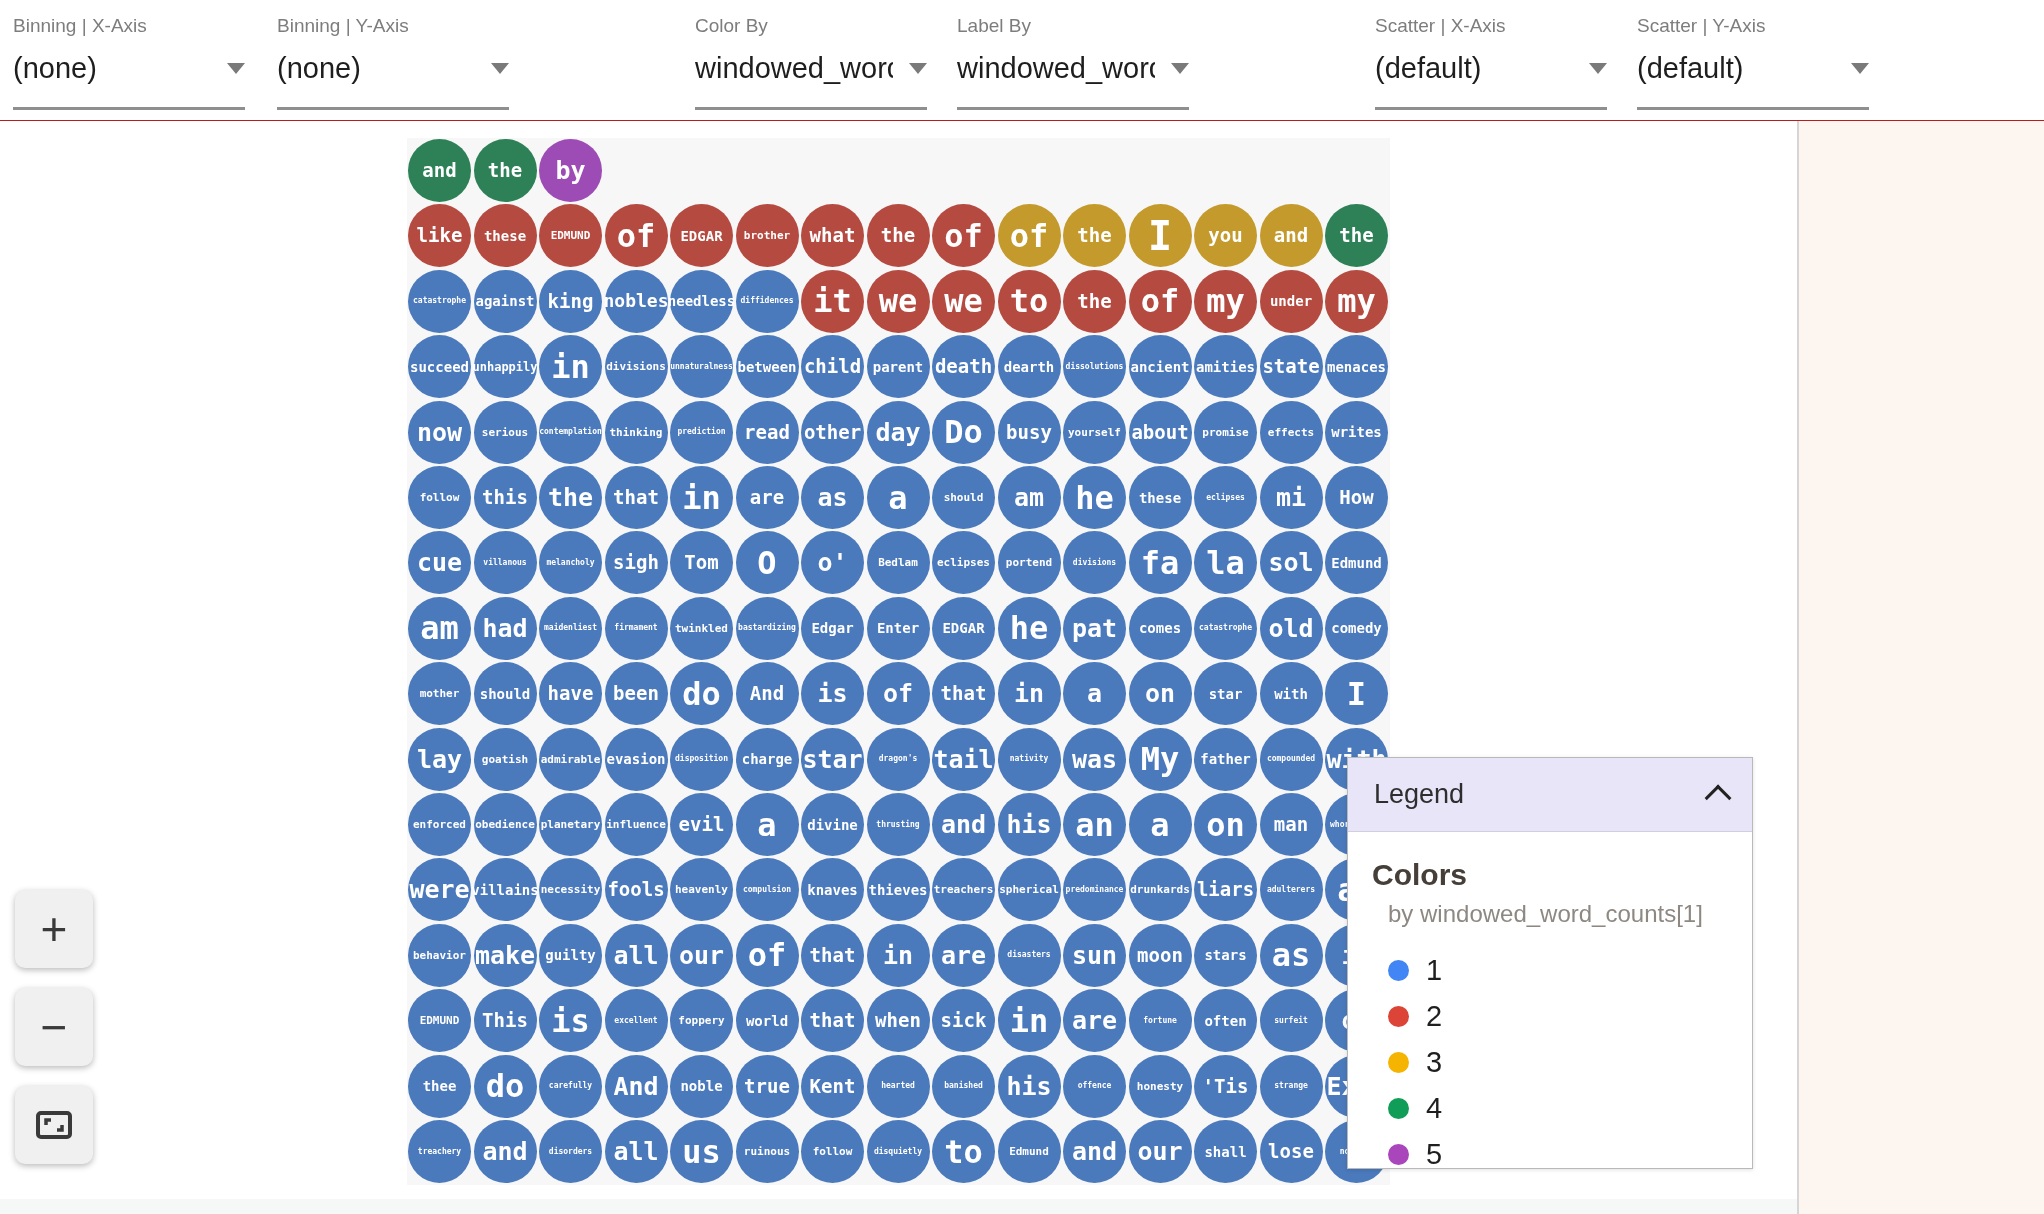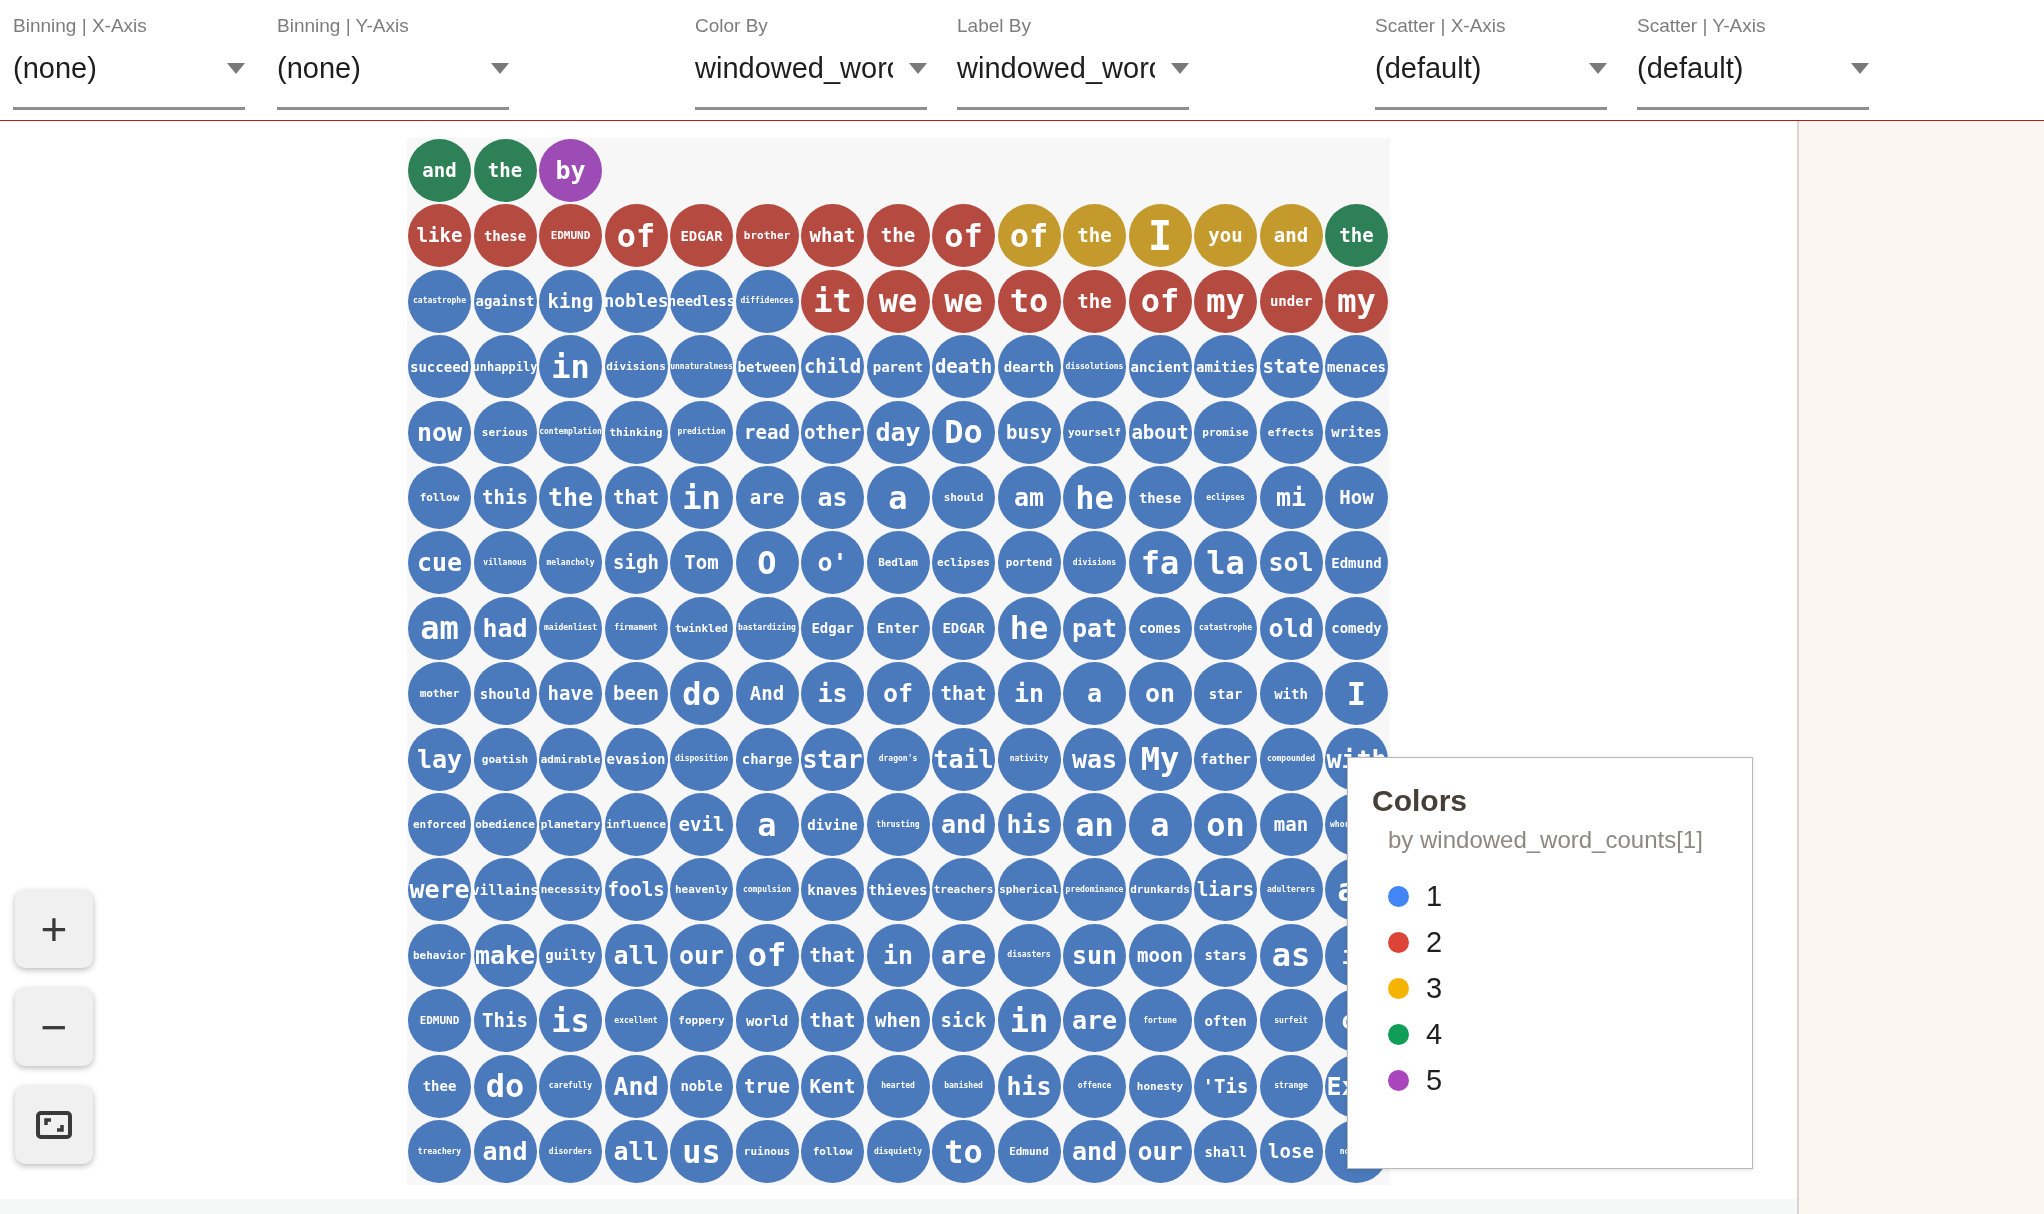--- a/index.html
+++ b/index.html
@@ -808,20 +808,24 @@
   <button class="zbtn" style="top:1086px">
     <svg width="38" height="30" viewBox="0 0 38 30">
       <rect x="3" y="3" width="32" height="24" rx="3" fill="none" stroke="#3a3a3a" stroke-width="4"></rect>
       <path d="M11 15 L11 10 L16 10" fill="none" stroke="#3a3a3a" stroke-width="3.5"></path>
       <path d="M27 15 L27 20 L22 20" fill="none" stroke="#3a3a3a" stroke-width="3.5"></path>
     </svg>
   </button>
 </div>
 
 <div class="legend">
+  <div class="legend-header">
+    <span class="legend-title">Legend</span>
+    <div class="chev-up"></div>
+  </div>
   <div class="legend-body">
     <div class="legend-colors">Colors</div>
     <div class="legend-sub">by windowed_word_counts[1]</div>
     <div id="legend-items">
         <div class="legend-item">
           <div class="swatch" style="background: rgb(66, 133, 244);"></div>
           <span class="legend-item-label">1</span>
         </div>
         <div class="legend-item">
           <div class="swatch" style="background: rgb(219, 68, 55);"></div>

